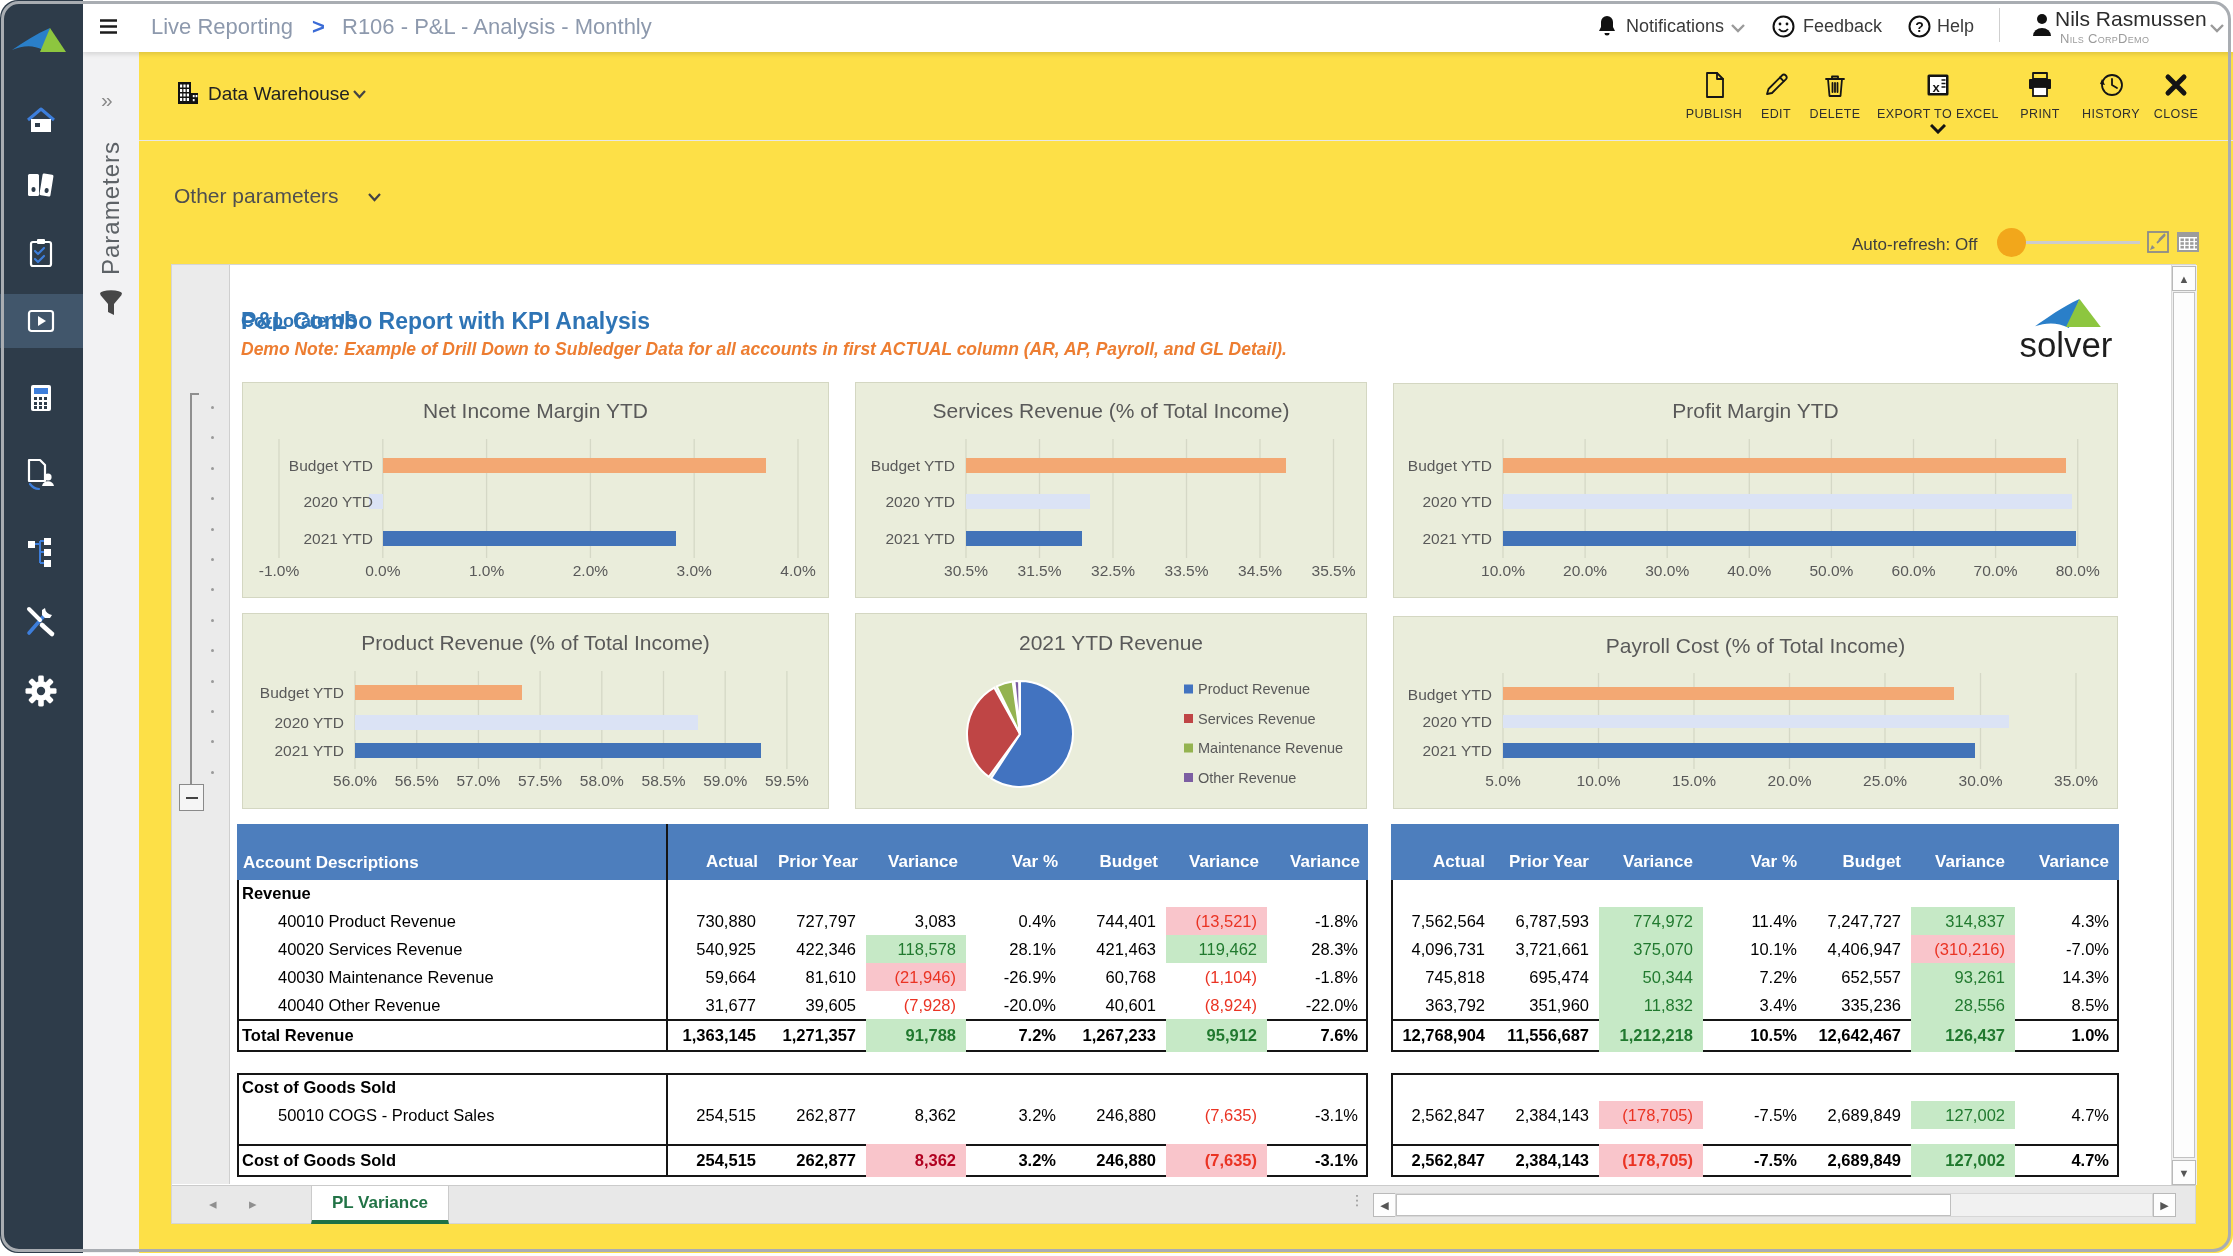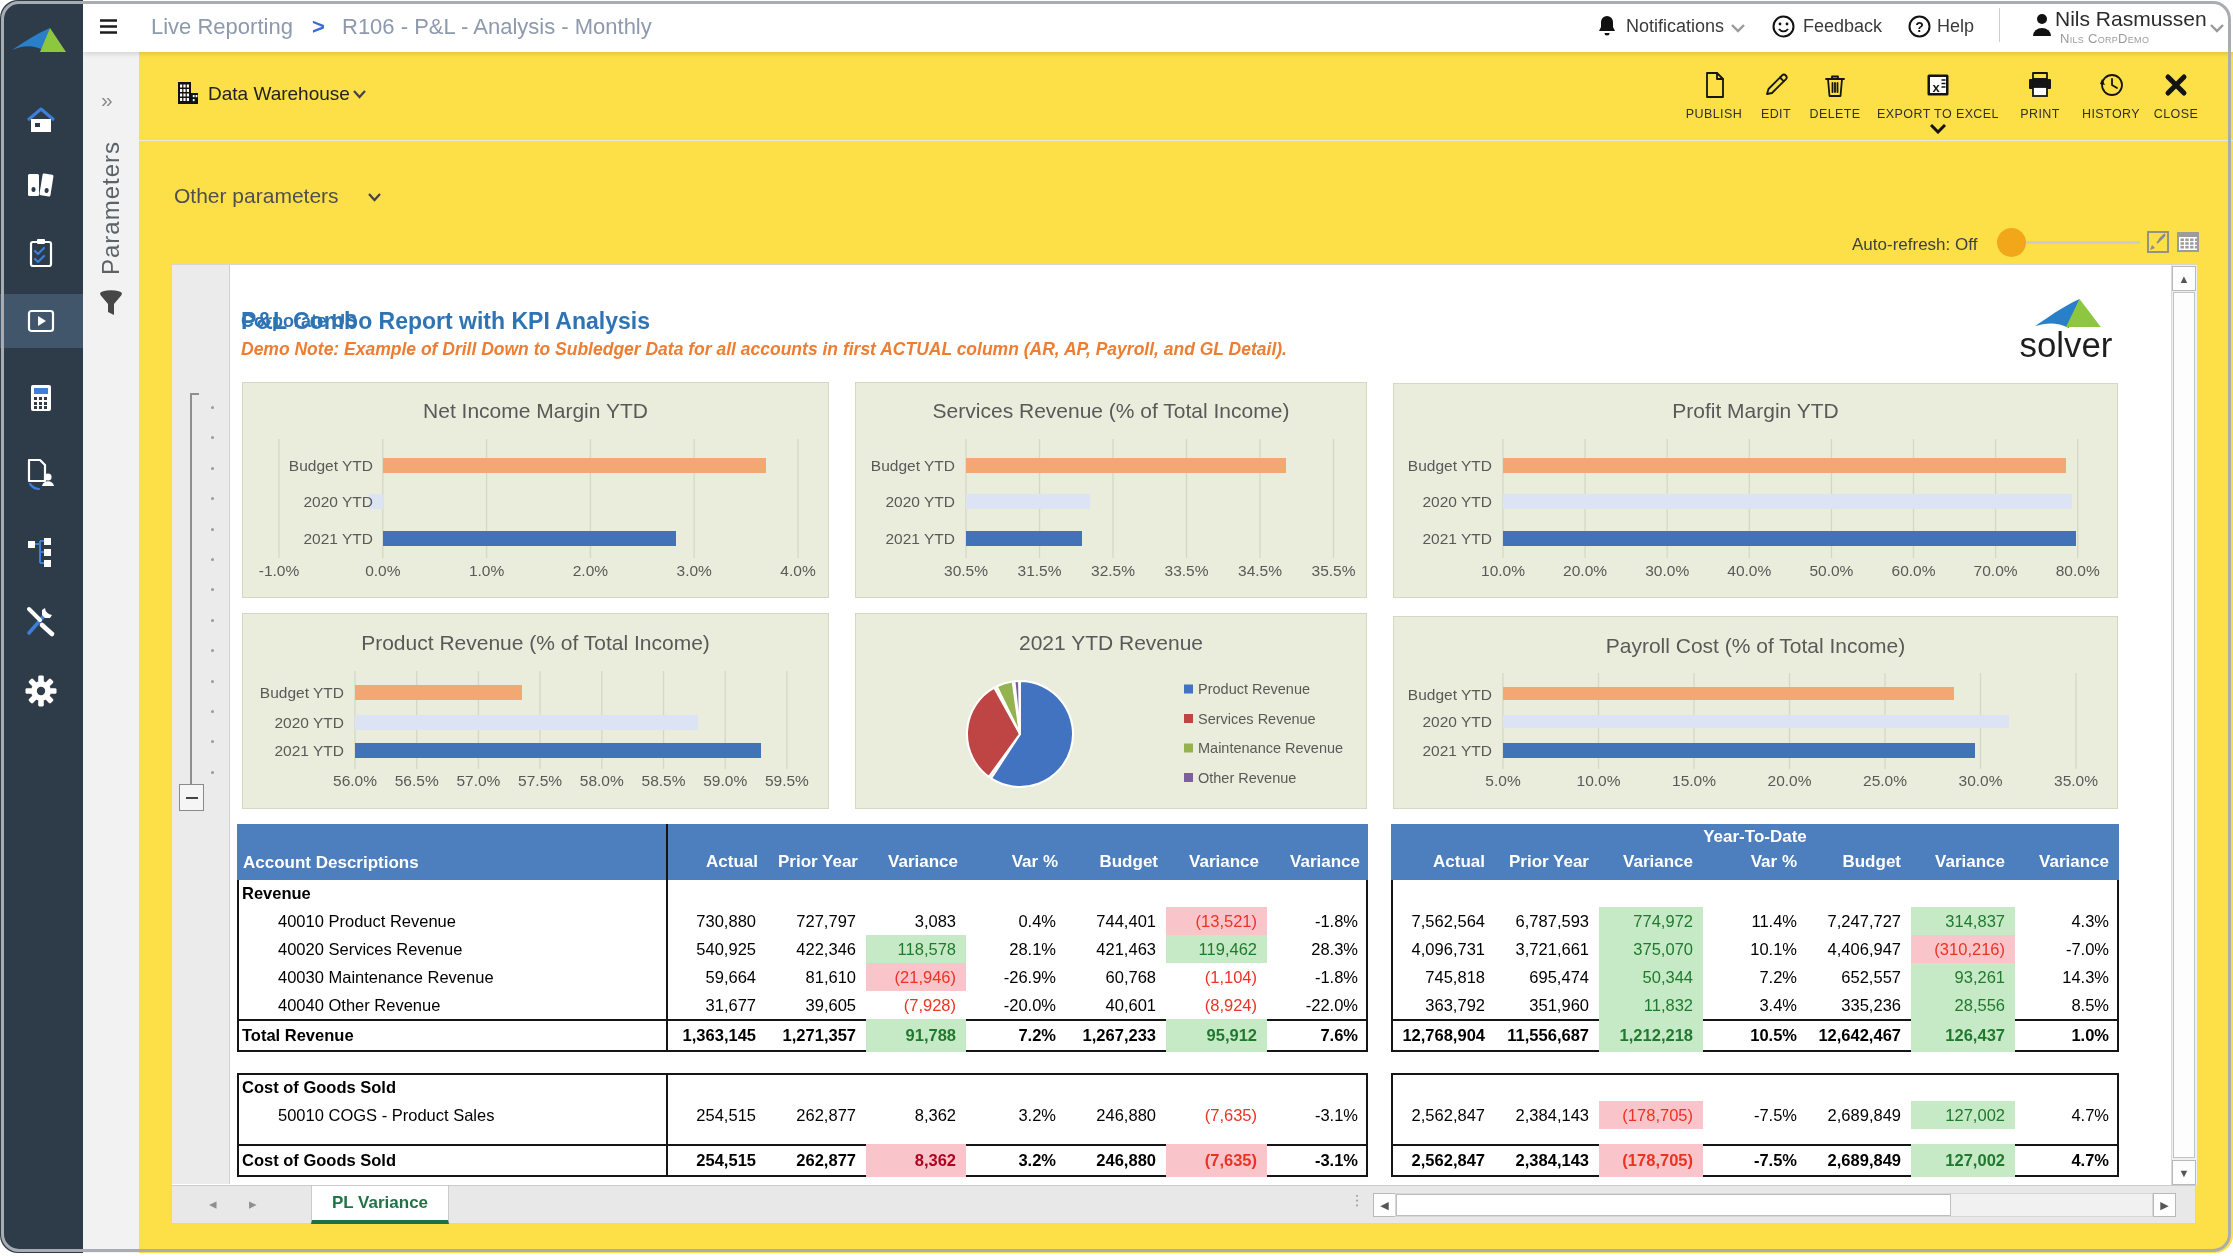--- a/index.html
+++ b/index.html
@@ -414,21 +414,20 @@
         <div class="abs row" style="left:65px;top:726px;width:1131px;height:28px;line-height:28px;"><div class="cell" style="width:429px;padding-left:41px;font-size:16.5px;overflow:hidden;">40040 Other Revenue</div><div class="cell num " style="width:100px;font-size:16.5px;">31,677</div><div class="cell num " style="width:100px;font-size:16.5px;">39,605</div><div class="cell num red" style="width:100px;font-size:16.5px;">(7,928)</div><div class="cell num " style="width:100px;font-size:16.5px;">-20.0%</div><div class="cell num " style="width:100px;font-size:16.5px;">40,601</div><div class="cell num red" style="width:101px;font-size:16.5px;">(8,924)</div><div class="cell num " style="width:101px;font-size:16.5px;">-22.0%</div></div>
         <div class="abs" style="left:65px;top:754px;width:1131px;height:2px;background:#151515;"></div>
         <div class="abs row" style="left:65px;top:754px;width:1131px;height:33px;line-height:33px;"><div class="cell" style="width:429px;padding-left:5px;font-size:16.5px;overflow:hidden;font-weight:bold;">Total Revenue</div><div class="cell num  b" style="width:100px;font-size:16.5px;">1,363,145</div><div class="cell num  b" style="width:100px;font-size:16.5px;">1,271,357</div><div class="cell num green gbg b" style="width:100px;font-size:16.5px;">91,788</div><div class="cell num  b" style="width:100px;font-size:16.5px;">7.2%</div><div class="cell num  b" style="width:100px;font-size:16.5px;">1,267,233</div><div class="cell num green gbg b" style="width:101px;font-size:16.5px;">95,912</div><div class="cell num  b" style="width:101px;font-size:16.5px;">7.6%</div></div>
         <div class="abs row" style="left:65px;top:808px;width:1131px;height:28px;line-height:28px;"><div class="cell" style="width:429px;padding-left:5px;font-size:16.5px;overflow:hidden;font-weight:bold;">Cost of Goods Sold</div><div class="cell num " style="width:100px;font-size:16.5px;"></div><div class="cell num " style="width:100px;font-size:16.5px;"></div><div class="cell num " style="width:100px;font-size:16.5px;"></div><div class="cell num " style="width:100px;font-size:16.5px;"></div><div class="cell num " style="width:100px;font-size:16.5px;"></div><div class="cell num " style="width:101px;font-size:16.5px;"></div><div class="cell num " style="width:101px;font-size:16.5px;"></div></div>
         <div class="abs row" style="left:65px;top:836px;width:1131px;height:28px;line-height:28px;"><div class="cell" style="width:429px;padding-left:41px;font-size:16.5px;overflow:hidden;">50010 COGS - Product Sales</div><div class="cell num " style="width:100px;font-size:16.5px;">254,515</div><div class="cell num " style="width:100px;font-size:16.5px;">262,877</div><div class="cell num " style="width:100px;font-size:16.5px;">8,362</div><div class="cell num " style="width:100px;font-size:16.5px;">3.2%</div><div class="cell num " style="width:100px;font-size:16.5px;">246,880</div><div class="cell num red" style="width:101px;font-size:16.5px;">(7,635)</div><div class="cell num " style="width:101px;font-size:16.5px;">-3.1%</div></div>
         <div class="abs" style="left:65px;top:879px;width:1131px;height:2px;background:#151515;"></div>
         <div class="abs row" style="left:65px;top:879px;width:1131px;height:33px;line-height:33px;"><div class="cell" style="width:429px;padding-left:5px;font-size:16.5px;overflow:hidden;font-weight:bold;">Cost of Goods Sold</div><div class="cell num  b" style="width:100px;font-size:16.5px;">254,515</div><div class="cell num  b" style="width:100px;font-size:16.5px;">262,877</div><div class="cell num drk rbg b" style="width:100px;font-size:16.5px;">8,362</div><div class="cell num  b" style="width:100px;font-size:16.5px;">3.2%</div><div class="cell num  b" style="width:100px;font-size:16.5px;">246,880</div><div class="cell num red rbg b" style="width:101px;font-size:16.5px;">(7,635)</div><div class="cell num  b" style="width:101px;font-size:16.5px;">-3.1%</div></div>
         <div class="abs" style="left:1219px;top:559px;width:728px;height:228px;border:2px solid #151515;background:#fff;"></div>
         <div class="abs" style="left:1219px;top:808px;width:728px;height:104px;border:2px solid #151515;background:#fff;"></div>
         <div class="abs" style="left:1219px;top:559px;width:728px;height:56px;background:#4d7ebd;"></div>
-        <div class="abs b" style="left:1219px;top:562px;width:728px;text-align:center;font-size:17px;color:#fff;">Year-To-Date</div>
         <div class="abs row" style="left:1219px;top:587px;width:728px;height:26px;color:#fff;"><div class="cell num  b" style="width:104px;font-size:17px;">Actual</div><div class="cell num  b" style="width:104px;font-size:17px;">Prior Year</div><div class="cell num  b" style="width:104px;font-size:17px;">Variance</div><div class="cell num  b" style="width:104px;font-size:17px;">Var %</div><div class="cell num  b" style="width:104px;font-size:17px;">Budget</div><div class="cell num  b" style="width:104px;font-size:17px;">Variance</div><div class="cell num  b" style="width:104px;font-size:17px;">Variance</div></div>
         <div class="abs row" style="left:1219px;top:642px;width:728px;height:28px;line-height:28px;"><div class="cell num " style="width:104px;font-size:16.5px;">7,562,564</div><div class="cell num " style="width:104px;font-size:16.5px;">6,787,593</div><div class="cell num green gbg" style="width:104px;font-size:16.5px;">774,972</div><div class="cell num " style="width:104px;font-size:16.5px;">11.4%</div><div class="cell num " style="width:104px;font-size:16.5px;">7,247,727</div><div class="cell num green gbg" style="width:104px;font-size:16.5px;">314,837</div><div class="cell num " style="width:104px;font-size:16.5px;">4.3%</div></div>
         <div class="abs row" style="left:1219px;top:670px;width:728px;height:28px;line-height:28px;"><div class="cell num " style="width:104px;font-size:16.5px;">4,096,731</div><div class="cell num " style="width:104px;font-size:16.5px;">3,721,661</div><div class="cell num green gbg" style="width:104px;font-size:16.5px;">375,070</div><div class="cell num " style="width:104px;font-size:16.5px;">10.1%</div><div class="cell num " style="width:104px;font-size:16.5px;">4,406,947</div><div class="cell num red rbg" style="width:104px;font-size:16.5px;">(310,216)</div><div class="cell num " style="width:104px;font-size:16.5px;">-7.0%</div></div>
         <div class="abs row" style="left:1219px;top:698px;width:728px;height:28px;line-height:28px;"><div class="cell num " style="width:104px;font-size:16.5px;">745,818</div><div class="cell num " style="width:104px;font-size:16.5px;">695,474</div><div class="cell num green gbg" style="width:104px;font-size:16.5px;">50,344</div><div class="cell num " style="width:104px;font-size:16.5px;">7.2%</div><div class="cell num " style="width:104px;font-size:16.5px;">652,557</div><div class="cell num green gbg" style="width:104px;font-size:16.5px;">93,261</div><div class="cell num " style="width:104px;font-size:16.5px;">14.3%</div></div>
         <div class="abs row" style="left:1219px;top:726px;width:728px;height:28px;line-height:28px;"><div class="cell num " style="width:104px;font-size:16.5px;">363,792</div><div class="cell num " style="width:104px;font-size:16.5px;">351,960</div><div class="cell num green gbg" style="width:104px;font-size:16.5px;">11,832</div><div class="cell num " style="width:104px;font-size:16.5px;">3.4%</div><div class="cell num " style="width:104px;font-size:16.5px;">335,236</div><div class="cell num green gbg" style="width:104px;font-size:16.5px;">28,556</div><div class="cell num " style="width:104px;font-size:16.5px;">8.5%</div></div>
         <div class="abs" style="left:1219px;top:754px;width:728px;height:2px;background:#151515;"></div>
         <div class="abs row" style="left:1219px;top:754px;width:728px;height:33px;line-height:33px;"><div class="cell num  b" style="width:104px;font-size:16.5px;">12,768,904</div><div class="cell num  b" style="width:104px;font-size:16.5px;">11,556,687</div><div class="cell num green gbg b" style="width:104px;font-size:16.5px;">1,212,218</div><div class="cell num  b" style="width:104px;font-size:16.5px;">10.5%</div><div class="cell num  b" style="width:104px;font-size:16.5px;">12,642,467</div><div class="cell num green gbg b" style="width:104px;font-size:16.5px;">126,437</div><div class="cell num  b" style="width:104px;font-size:16.5px;">1.0%</div></div>
         <div class="abs row" style="left:1219px;top:836px;width:728px;height:28px;line-height:28px;"><div class="cell num " style="width:104px;font-size:16.5px;">2,562,847</div><div class="cell num " style="width:104px;font-size:16.5px;">2,384,143</div><div class="cell num red rbg" style="width:104px;font-size:16.5px;">(178,705)</div><div class="cell num " style="width:104px;font-size:16.5px;">-7.5%</div><div class="cell num " style="width:104px;font-size:16.5px;">2,689,849</div><div class="cell num green gbg" style="width:104px;font-size:16.5px;">127,002</div><div class="cell num " style="width:104px;font-size:16.5px;">4.7%</div></div>
         <div class="abs" style="left:1219px;top:879px;width:728px;height:2px;background:#151515;"></div>
         <div class="abs row" style="left:1219px;top:879px;width:728px;height:33px;line-height:33px;"><div class="cell num  b" style="width:104px;font-size:16.5px;">2,562,847</div><div class="cell num  b" style="width:104px;font-size:16.5px;">2,384,143</div><div class="cell num red rbg b" style="width:104px;font-size:16.5px;">(178,705)</div><div class="cell num  b" style="width:104px;font-size:16.5px;">-7.5%</div><div class="cell num  b" style="width:104px;font-size:16.5px;">2,689,849</div><div class="cell num green gbg b" style="width:104px;font-size:16.5px;">127,002</div><div class="cell num  b" style="width:104px;font-size:16.5px;">4.7%</div></div>

